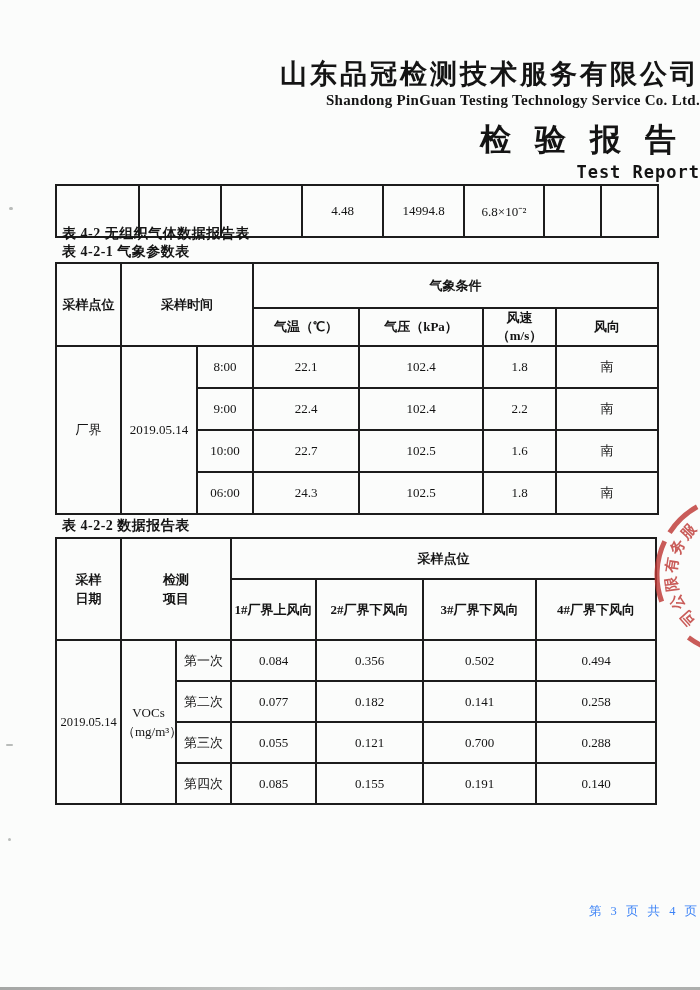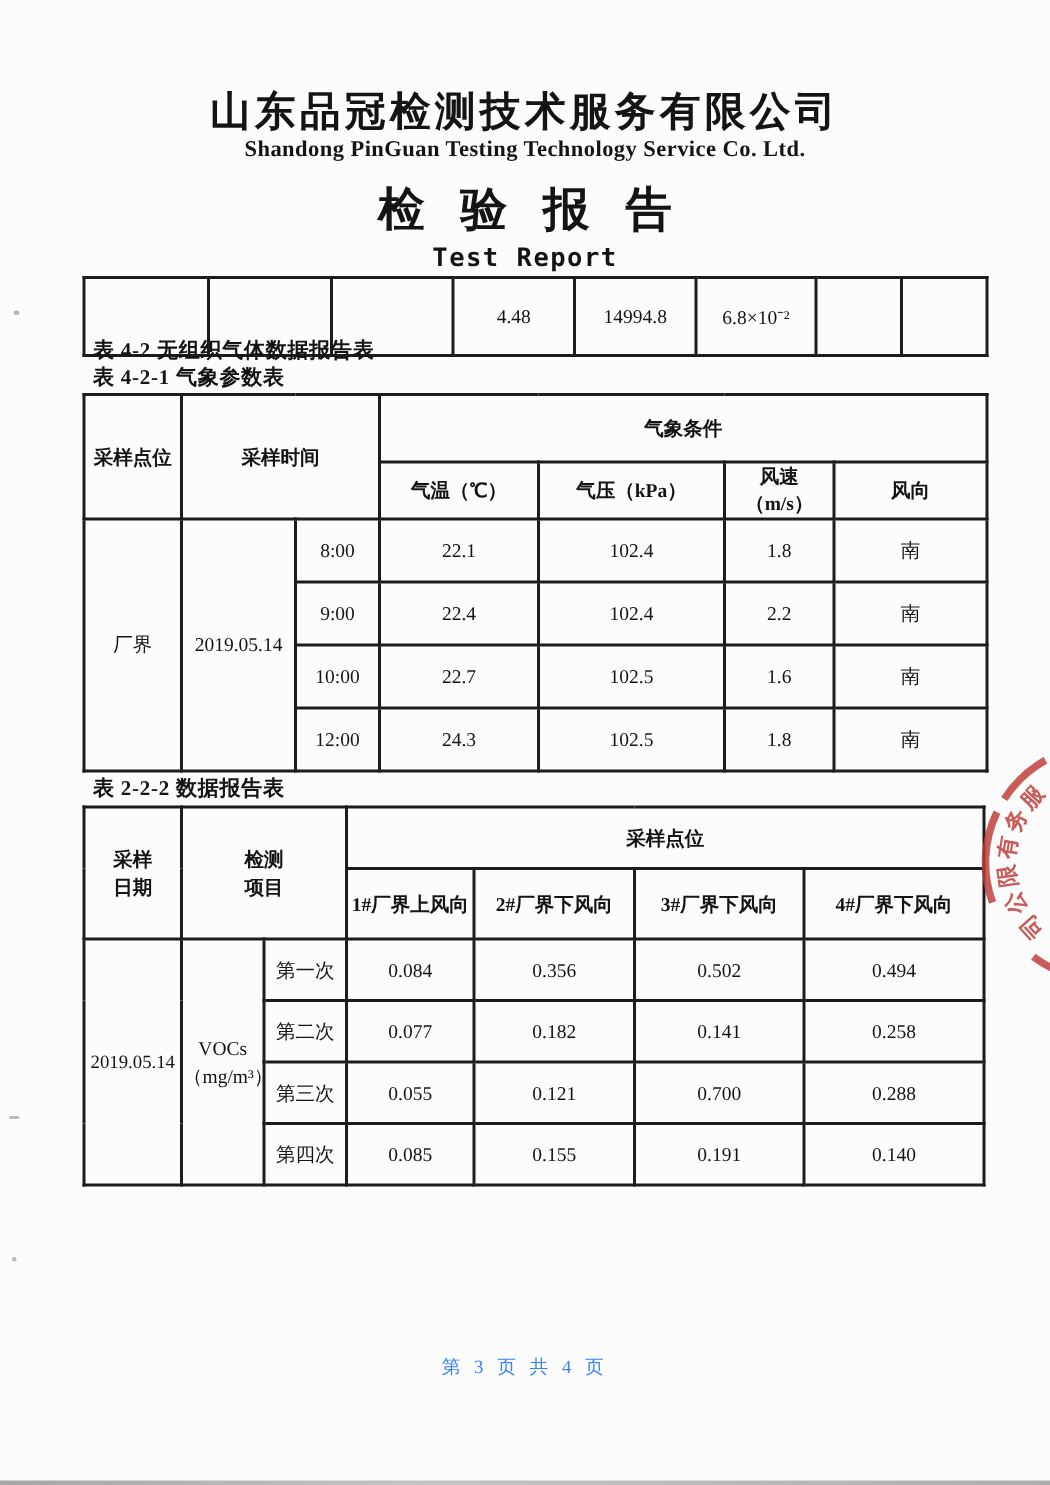--- a/index.html
+++ b/index.html
@@ -2,21 +2,21 @@
 <html><head>
 <meta charset="utf-8">
 <style>
   html,body{margin:0;padding:0;}
   body{
     width:700px;height:990px;position:relative;overflow:hidden;
     background:#fbfcfb;color:#141414;
     font-family:"Liberation Serif", serif;
   }
   .abs{position:absolute;}
-  .centered{left:0;right:0;text-align:center;}
+  .centered{left:0;right:0;text-align:right;}
 
   .company-cn{top:56px;font-size:27px;font-weight:bold;letter-spacing:3px;
     font-family:"Liberation Serif", serif;}
   .company-en{top:92px;font-size:15px;font-weight:bold;letter-spacing:0.3px;}
   .title-cn{top:119px;font-size:31px;font-weight:bold;letter-spacing:24px;text-indent:24px;}
   .title-en{top:162px;font-size:17px;font-weight:bold;letter-spacing:1px;
     font-family:"DejaVu Sans Mono", monospace;}
 
   table{border-collapse:collapse;table-layout:fixed;}
   td{border:2px solid #1c1c1c;text-align:center;vertical-align:middle;
@@ -108,50 +108,50 @@
     <td>南</td>
   </tr>
   <tr style="height:42px;">
     <td>10:00</td>
     <td>22.7</td>
     <td>102.5</td>
     <td>1.6</td>
     <td>南</td>
   </tr>
   <tr style="height:42px;">
-    <td>12:00</td>
+    <td>06:00</td>
     <td>24.3</td>
     <td>102.5</td>
     <td>1.8</td>
     <td>南</td>
   </tr>
 </tbody>
   </table>
 
-<div class="abs tbl-label" style="top:517px;">表 2-2-2 数据报告表</div>
+<div class="abs tbl-label" style="top:517px;">表 4-2-2 数据报告表</div>
 
 <table class="abs" style="left:55px;top:537px;width:600px;">
   <colgroup>
     <col style="width:65px">
       <col style="width:55px">
       <col style="width:55px">
     <col style="width:85px">
       <col style="width:107px">
       <col style="width:113px">
     <col style="width:120px">
   </colgroup>
   <tbody>
       <tr style="height:41px;">
     <td class="hdr prewrap" rowspan="2">采样
 日期</td>
     <td class="hdr prewrap" rowspan="2" colspan="2">检测
 项目</td>
     <td class="hdr" colspan="4">采样点位</td>
   </tr>
-  <tr style="height:47px;">
+  <tr style="height:61px;">
     <td class="hdr">1#厂界上风向</td>
     <td class="hdr">2#厂界下风向</td>
     <td class="hdr">3#厂界下风向</td>
     <td class="hdr">4#厂界下风向</td>
   </tr>
   <tr style="height:41px;">
     <td rowspan="4" style="font-size:12.5px;">2019.05.14</td>
     <td rowspan="4" class="prewrap">VOCs
 （mg/m³）</td>
     <td>第一次</td>

